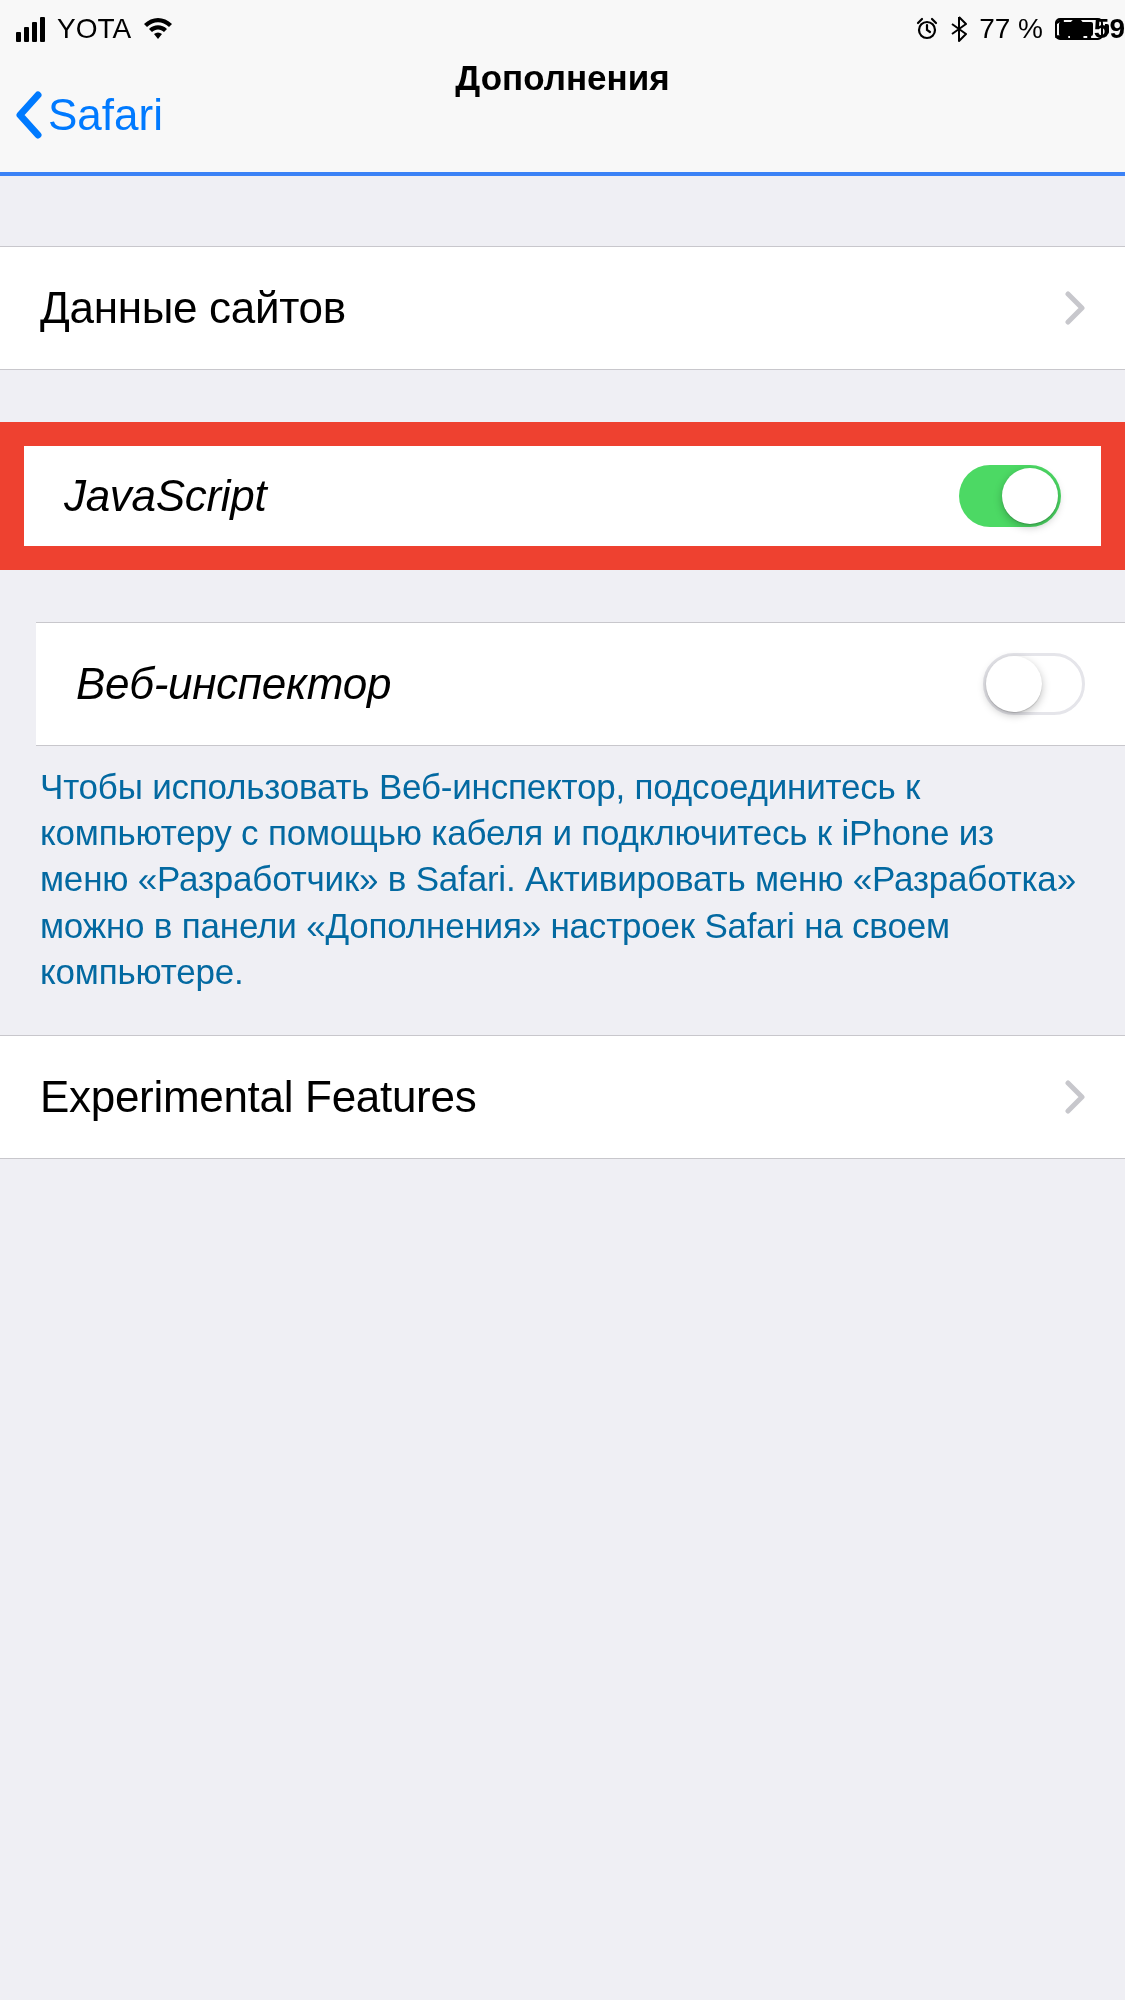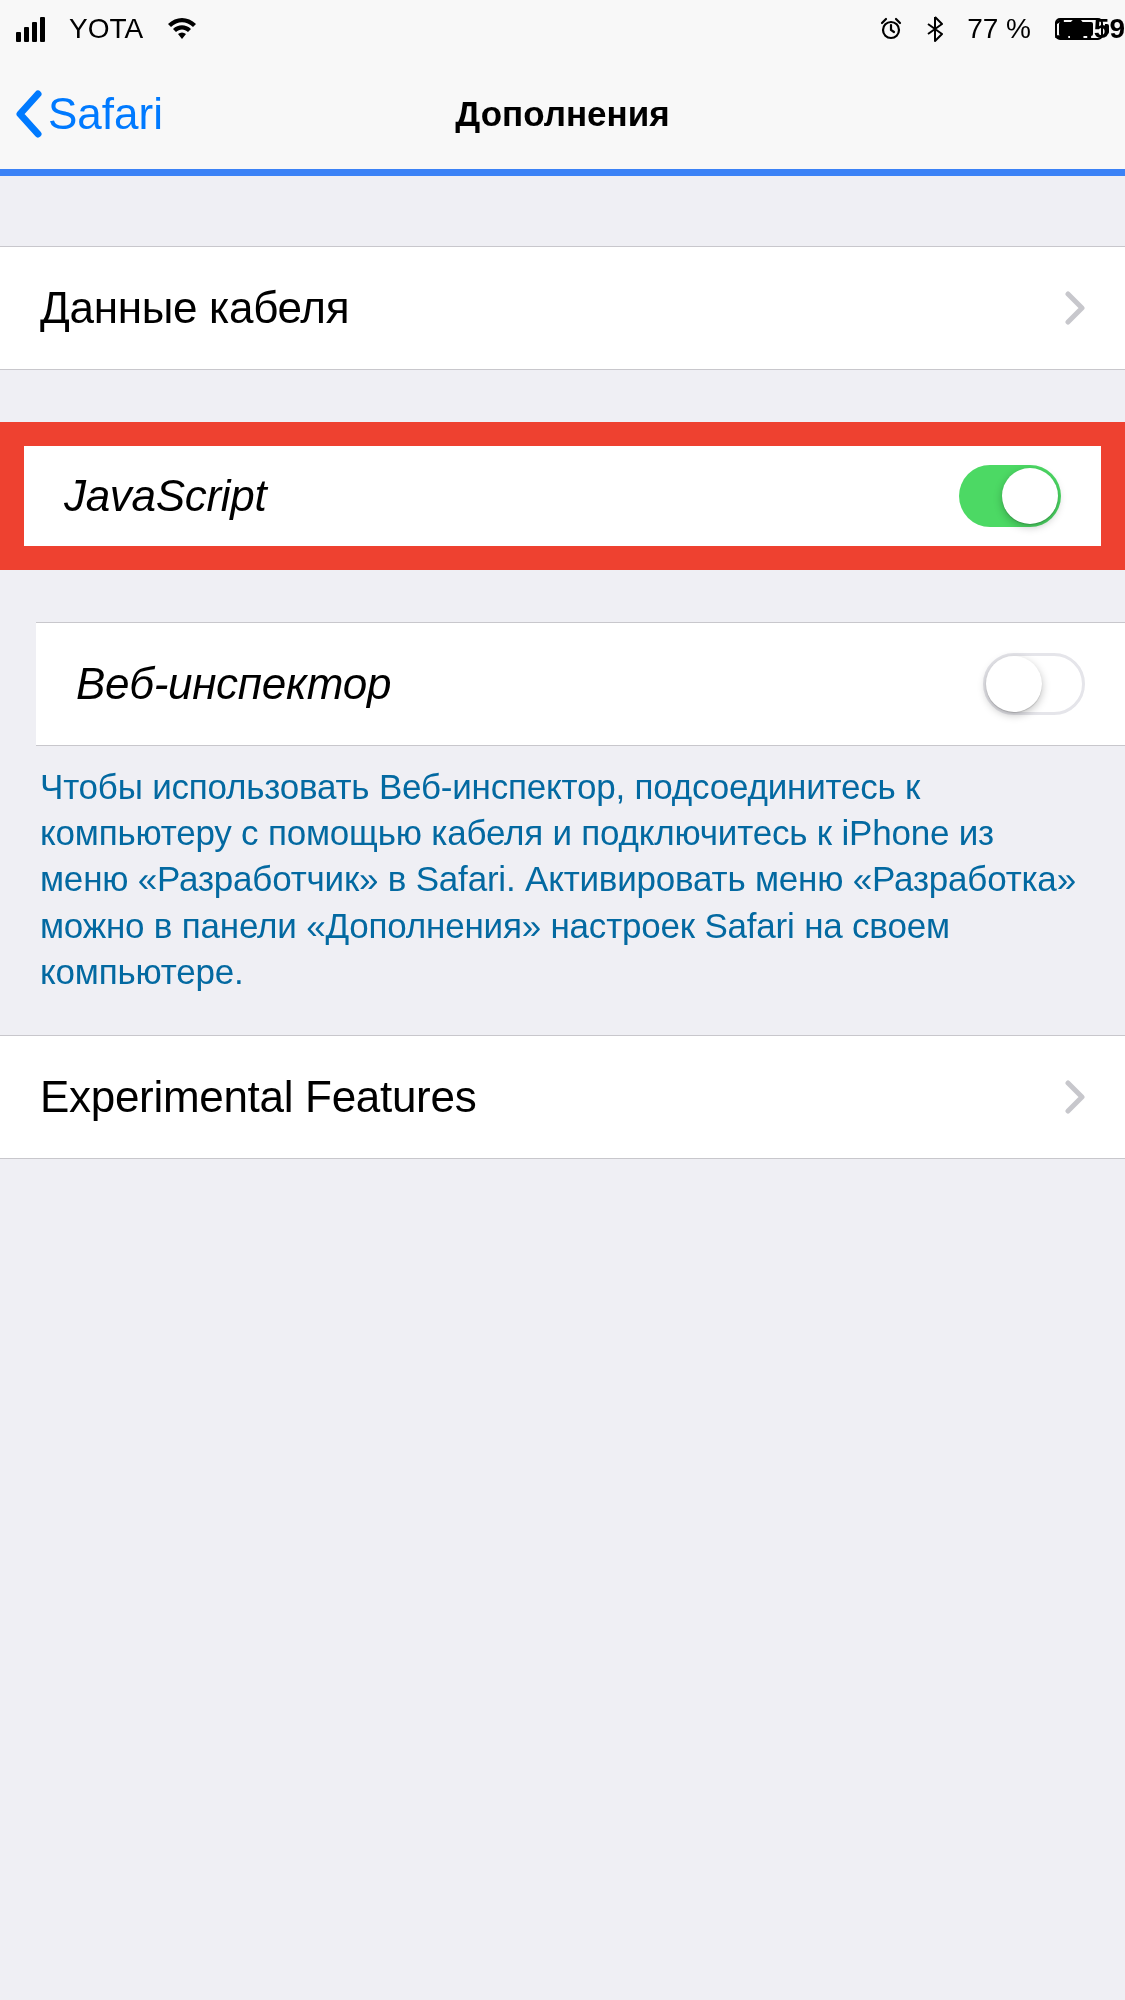--- a/index.html
+++ b/index.html
@@ -14,42 +14,41 @@
     .status-bar {
       height: 58px;
       display: flex;
       align-items: center;
       justify-content: space-between;
       padding: 0 16px;
       font-size: 28px;
       font-weight: 500;
       background: #f8f8f8;
     }
-    .status-left, .status-right { display: flex; align-items: center; gap: 24px; }
+    .status-left, .status-right { display: flex; align-items: center; gap: 12px; }
     .status-center { position: absolute; left: 0; right: 0; text-align: right; font-weight: 600; pointer-events: none; }
     .signal-bars { display: flex; align-items: flex-end; gap: 3px; }
     .signal-bars span { width: 5px; background: #000; border-radius: 1px; }
     .signal-bars span:nth-child(1){height:10px}
     .signal-bars span:nth-child(2){height:15px}
     .signal-bars span:nth-child(3){height:20px}
     .signal-bars span:nth-child(4){height:25px}
     .wifi-icon svg, .alarm-icon svg, .bt-icon svg { display:block; }
     .battery { display:flex; align-items:center; gap:2px; }
     .battery-body { width:48px; height:22px; border:2.5px solid #000; border-radius:5px; position:relative; }
     .battery-fill { position:absolute; left:2px; top:2px; bottom:2px; width:77%; background:#000; border-radius:2px; }
     .battery-tip { width:4px; height:10px; background:#000; border-radius:0 2px 2px 0; }
 
     
     .nav-bar {
       height: 118px;
       display: flex;
-      align-items: center;
       position: relative;
       background: #f8f8f8;
-      border-bottom: 7px solid #3b82f6;
+      border-bottom: 4px solid #3b82f6;
     }
     .back-btn {
       display: flex;
       align-items: center;
       gap: 4px;
       color: #007aff;
       font-size: 44px;
       padding-left: 14px;
       cursor: pointer;
     }
@@ -165,21 +164,21 @@
           <polyline points="24,4 6,24 24,44" fill="none" stroke="#007aff" stroke-width="7" stroke-linecap="round" stroke-linejoin="round"></polyline>
         </svg>
     </span>
     <span>Safari</span>
   </div>
   <div class="nav-title">Дополнения</div>
 </div>
 
 <div class="group-spacer"></div>
 <div class="cell cell-link">
-  <span class="cell-label">Данные кабеля</span>
+  <span class="cell-label">Данные сайтов</span>
   <span class="chevron">
     <svg width="20" height="34" viewBox="0 0 20 34">
         <polyline points="3,3 17,17 3,31" fill="none" stroke="#c7c7cc" stroke-width="5" stroke-linecap="round" stroke-linejoin="round"></polyline>
       </svg>
   </span>
 </div>
 
 <div style="height:52px"></div>
 <div class="highlight-wrap">
   <div class="cell cell-toggle">

